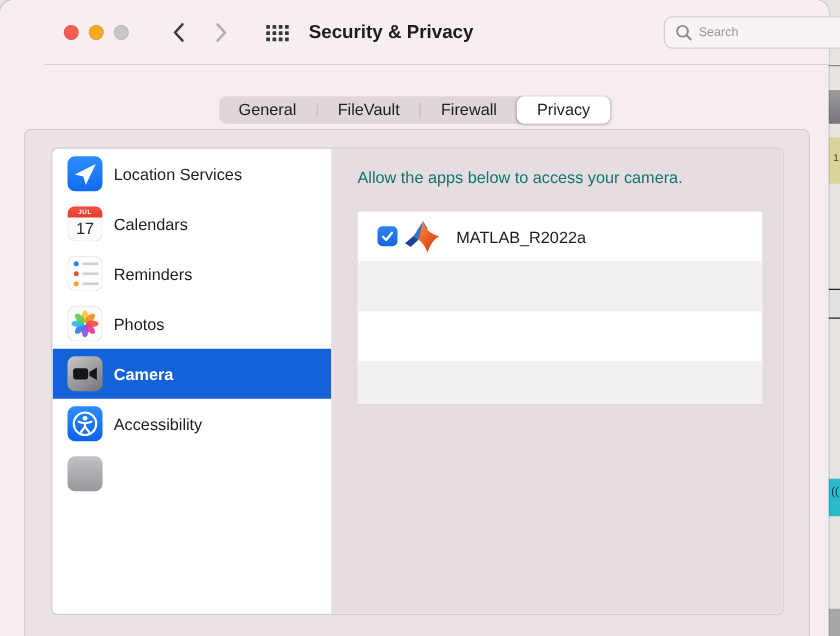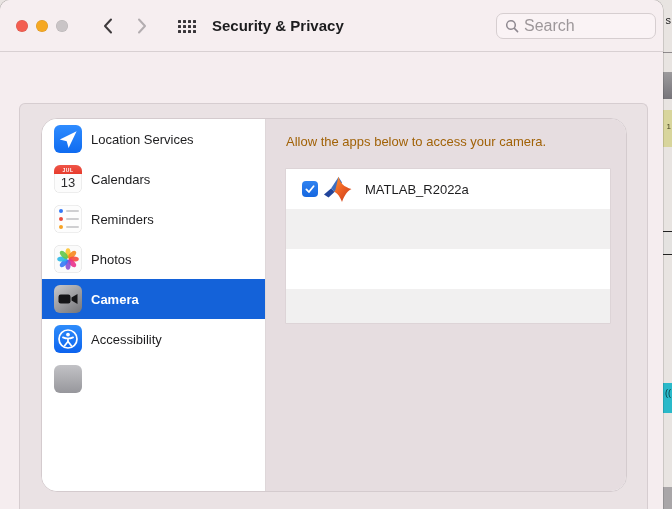--- a/index.html
+++ b/index.html
@@ -13,51 +13,51 @@
   .frag-text { position:absolute; right:1px; font-size:11px; color:#1a1a1a; }
   .frag-line { position:absolute; right:0; width:10px; height:1px; background:#8e8a8c; }
 
   
   .window { position:absolute; left:0; top:0; width:663px; height:509px;
             background:#f5edef; border-radius:10px 10px 0 0;
             box-shadow:0 0 0 0.5px rgba(0,0,0,0.25); }
 
   
   .titlebar { position:relative; height:52px; border-bottom:1px solid #d8d0d2;
-              border-radius:10px 10px 0 0; background:#f6eef0; }
+              border-radius:10px 10px 0 0; background:#f6eef0;margin-left:35px; }
   .traffic { position:absolute; left:16px; top:20px; display:flex; gap:8px; }
   .dot { width:12px; height:12px; border-radius:50%; }
   .dot-red    { background:#f35e51; box-shadow:inset 0 0 0 0.5px rgba(0,0,0,0.12); }
   .dot-yellow { background:#f5a823; box-shadow:inset 0 0 0 0.5px rgba(0,0,0,0.12); }
   .dot-gray   { background:#c9c4c6; box-shadow:inset 0 0 0 0.5px rgba(0,0,0,0.10); }
   .nav-btn { position:absolute; top:17px; width:14px; height:18px; }
   .nav-back { left:101px; } .nav-fwd { left:135px; }
   .grid-icon { position:absolute; left:178px; top:20px; display:grid;
                grid-template-columns:repeat(4,3px); grid-auto-rows:3px; gap:2px; }
   .grid-icon i { background:#3a363a; border-radius:0.5px; }
   .win-title { position:absolute; left:212px; top:17px; font-size:15px; font-weight:bold; color:#1c1c1e; }
   .search { position:absolute; left:496px; top:13px; width:160px; height:26px;
             background:#faf3f5; border:1px solid #d6ced0; border-radius:7px;
             display:flex; align-items:center; padding-left:8px; gap:5px; }
-  .search-ph { font-size:16px; color:#9d979a; }
+  .search-ph { font-size:10px; color:#9d979a; }
 
   
   .tabbar { position:absolute; top:77px; left:50%; transform:translateX(-50%); }
   .seg { display:flex; align-items:center; height:22px; background:#ded6d8; border-radius:6px; }
   .seg-item { height:22px; line-height:22px; padding:0 16px; font-size:13px; color:#1d1d1f; border-radius:6px; white-space:nowrap; }
   .seg-item.selected { background:#ffffff;
             box-shadow:0 1px 2.5px rgba(0,0,0,0.22), 0 0 1px rgba(0,0,0,0.15); }
   .seg-div { width:1px; height:12px; background:#c8bfc2; }
 
   
   .content-box { position:absolute; left:19px; top:103px; width:629px; height:410px;
                  background:#eae2e4; border:1px solid #d6cdd0; border-bottom:none;
                  border-radius:6px 6px 0 0; }
   .pane { position:absolute; left:21px; top:14px; width:586px; height:374px;
-          display:flex; border:1px solid #d4cbce; border-radius:16px; overflow:hidden; background:#fff; }
+          display:flex; border:1px solid #d4cbce; border-radius:5px; overflow:hidden; background:#fff; }
 
   
   .sidebar { width:224px; background:#fff; border-right:1px solid #ded7d9; overflow:hidden; }
   .side-item { height:40px; display:flex; align-items:center; padding-left:12px; gap:9px; }
   .side-item.selected { background:#1462d9; }
   .side-item.selected .side-label { color:#ffffff;font-weight:bold; }
   .side-label { font-size:13px; color:#1d1d1f; }
   .app-icon { width:28px; height:28px; border-radius:6px; flex:none; position:relative; overflow:hidden; }
   .app-icon svg { position:absolute; left:0; top:0; }
 
@@ -74,21 +74,21 @@
   .rem-line { width:13px; height:2px; border-radius:1px; background:#cfcfd1; }
   .ic-photos { background:#fbfbfb; box-shadow:inset 0 0 0 0.5px rgba(0,0,0,0.12); }
   .ic-camera { background:linear-gradient(145deg,#c9c9cb,#737377); }
   .ic-mic    { background:linear-gradient(180deg,#bcbcc0,#8b8b90); }
   .ic-speech { background:linear-gradient(180deg,#b6b6ba,#88888d); }
   .ic-access { background:linear-gradient(180deg,#2e8cfb,#0c63ee); }
   .ic-partial { background:linear-gradient(180deg,#c2c2c6,#97979c); }
 
   
   .detail { flex:1; background:#e6dde0; position:relative; }
-  .caption { position:absolute; left:20px; top:15px; font-size:13px; color:#a16207; }
+  .caption { position:absolute; left:20px; top:15px; font-size:13px; color:#0f766e; }
   .app-list { position:absolute; left:20px; top:50px; width:324px; height:154px;
               background:#fff; box-shadow:0 0 0 0.5px rgba(0,0,0,0.08); overflow:hidden; }
   .list-row { height:40px; display:flex; align-items:center; padding-left:16px; }
   .list-row.alt { background:#f1f0f0; }
   .checkbox { width:16px; height:16px; border-radius:4px;
               background:linear-gradient(180deg,#2f82f0,#1667e0);
               display:flex; align-items:center; justify-content:center; flex:none; }
   .matlab { width:34px; height:34px; margin-left:4px; flex:none; }
   .app-name { font-size:13px; color:#1d1d1f; margin-left:9px; }
 </style>
@@ -146,40 +146,50 @@
         <span style="display:flex;">
           <svg width="14" height="14" viewBox="0 0 14 14">
               <circle cx="6" cy="6" r="4.3" fill="none" stroke="#8e8890" stroke-width="1.5"></circle>
               <line x1="9.4" y1="9.4" x2="12.6" y2="12.6" stroke="#8e8890" stroke-width="1.5" stroke-linecap="round"></line>
             </svg>
         </span>
         <span class="search-ph">Search</span>
       </div>
     </div>
 
+    <div class="tabbar">
+      <div class="seg">
+        <span class="seg-item">General</span>
+        <span class="seg-div"></span>
+        <span class="seg-item">FileVault</span>
+        <span class="seg-div"></span>
+        <span class="seg-item">Firewall</span>
+        <span class="seg-item selected">Privacy</span>
+      </div>
+    </div>
 
     <div class="content-box">
       <div class="pane">
 
         <div class="sidebar">
 
           <div class="side-item">
             <span class="app-icon ic-location">
               <svg width="28" height="28" viewBox="0 0 28 28">
                   <path d="M5.8 14.6 L22.6 6.2 L14.6 22.9 L12.7 16.2 Z" fill="#ffffff"></path>
                 </svg>
             </span>
             <span class="side-label">Location Services</span>
           </div>
 
 
           <div class="side-item">
             <span class="app-icon ic-calendar">
               <span class="cal-head">JUL</span>
-              <span class="cal-day">13</span>
+              <span class="cal-day">17</span>
             </span>
             <span class="side-label">Calendars</span>
           </div>
 
           <div class="side-item">
             <span class="app-icon ic-reminders">
               <span class="rem-row">
                   <span class="rem-dot" style="background:#3478f6;"></span>
                   <span class="rem-line"></span>
                 </span>

